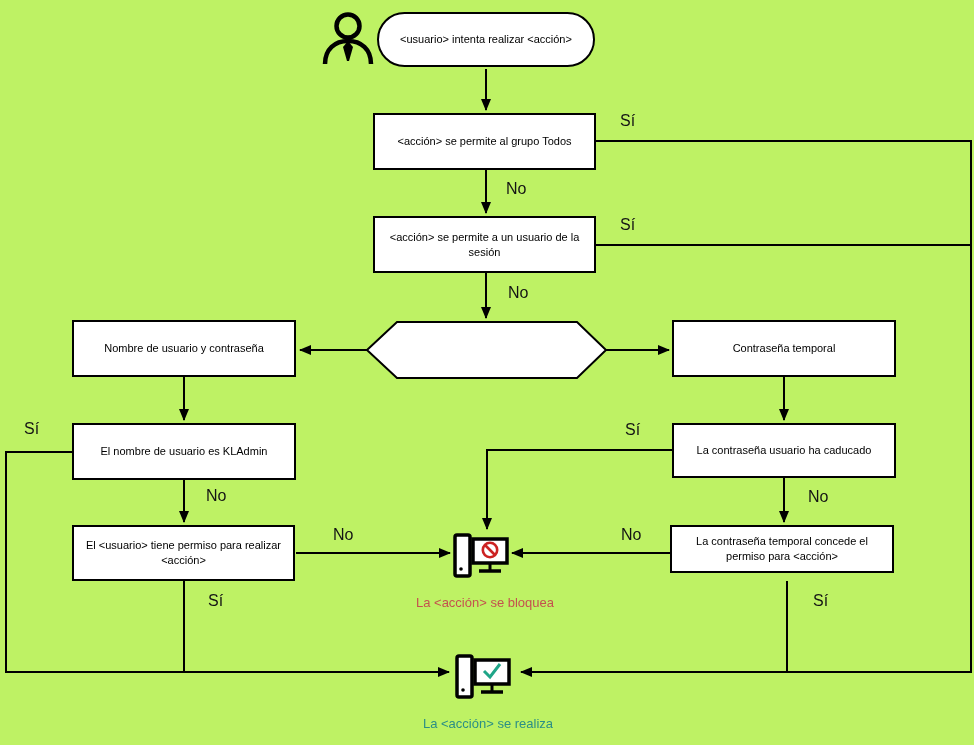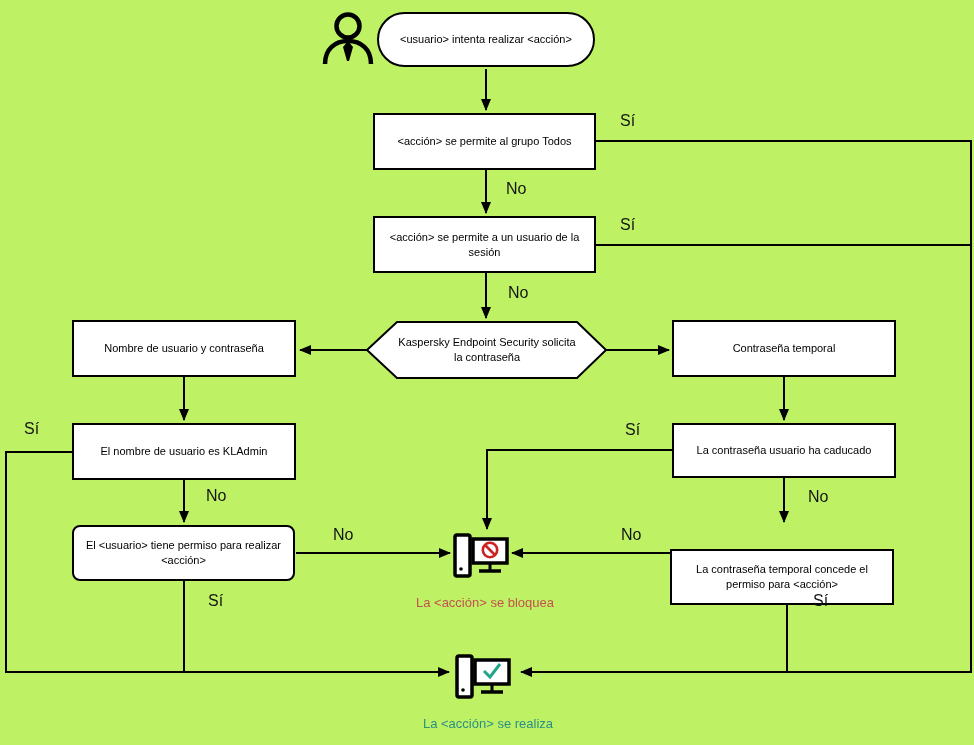--- a/index.html
+++ b/index.html
@@ -79,33 +79,32 @@
       <path d="M484,671 L490,677 L500,664" fill="none" stroke="#1fa588" stroke-width="3"></path>
     </g>
   </svg>
 
   <div class="node ellipse" style="left:377px; top:12px; width:218px; height:55px;">&lt;usuario&gt; intenta realizar &lt;acción&gt;</div>
 
   <div class="node" style="left:373px; top:113px; width:223px; height:57px;">&lt;acción&gt; se permite al grupo Todos</div>
 
   <div class="node" style="left:373px; top:216px; width:223px; height:57px;">&lt;acción&gt; se permite a un usuario de la sesión</div>
 
-  <div class="node naked" style="left:390px; top:322px; width:194px; height:56px;">Kaspersky Endpoint Security solicita la contraseña</div>
 
   <div class="node" style="left:72px; top:320px; width:224px; height:57px;">Nombre de usuario y contraseña</div>
 
   <div class="node" style="left:672px; top:320px; width:224px; height:57px;">Contraseña temporal</div>
 
   <div class="node" style="left:72px; top:423px; width:224px; height:57px;">El nombre de usuario es KLAdmin</div>
 
-  <div class="node" style="left:72px; top:525px; width:223px; height:56px;border-radius:8px;">El &lt;usuario&gt; tiene permiso para realizar &lt;acción&gt;</div>
+  <div class="node" style="left:72px; top:525px; width:223px; height:56px;">El &lt;usuario&gt; tiene permiso para realizar &lt;acción&gt;</div>
 
   <div class="node" style="left:672px; top:423px; width:224px; height:55px;">La contraseña usuario ha caducado</div>
 
-  <div class="node" style="left:670px; top:525px; width:224px; height:56px;margin-top:24px;">La contraseña temporal concede el permiso para &lt;acción&gt;</div>
+  <div class="node" style="left:670px; top:525px; width:224px; height:48px;">La contraseña temporal concede el permiso para &lt;acción&gt;</div>
 
   <div class="edge-label" style="left:620px; top:112px;">Sí</div>
   <div class="edge-label" style="left:506px; top:180px;">No</div>
   <div class="edge-label" style="left:620px; top:216px;">Sí</div>
   <div class="edge-label" style="left:508px; top:284px;">No</div>
   <div class="edge-label" style="left:24px;  top:420px;">Sí</div>
   <div class="edge-label" style="left:206px; top:487px;">No</div>
   <div class="edge-label" style="left:333px; top:526px;">No</div>
   <div class="edge-label" style="left:208px; top:592px;">Sí</div>
   <div class="edge-label" style="left:625px; top:421px;">Sí</div>

